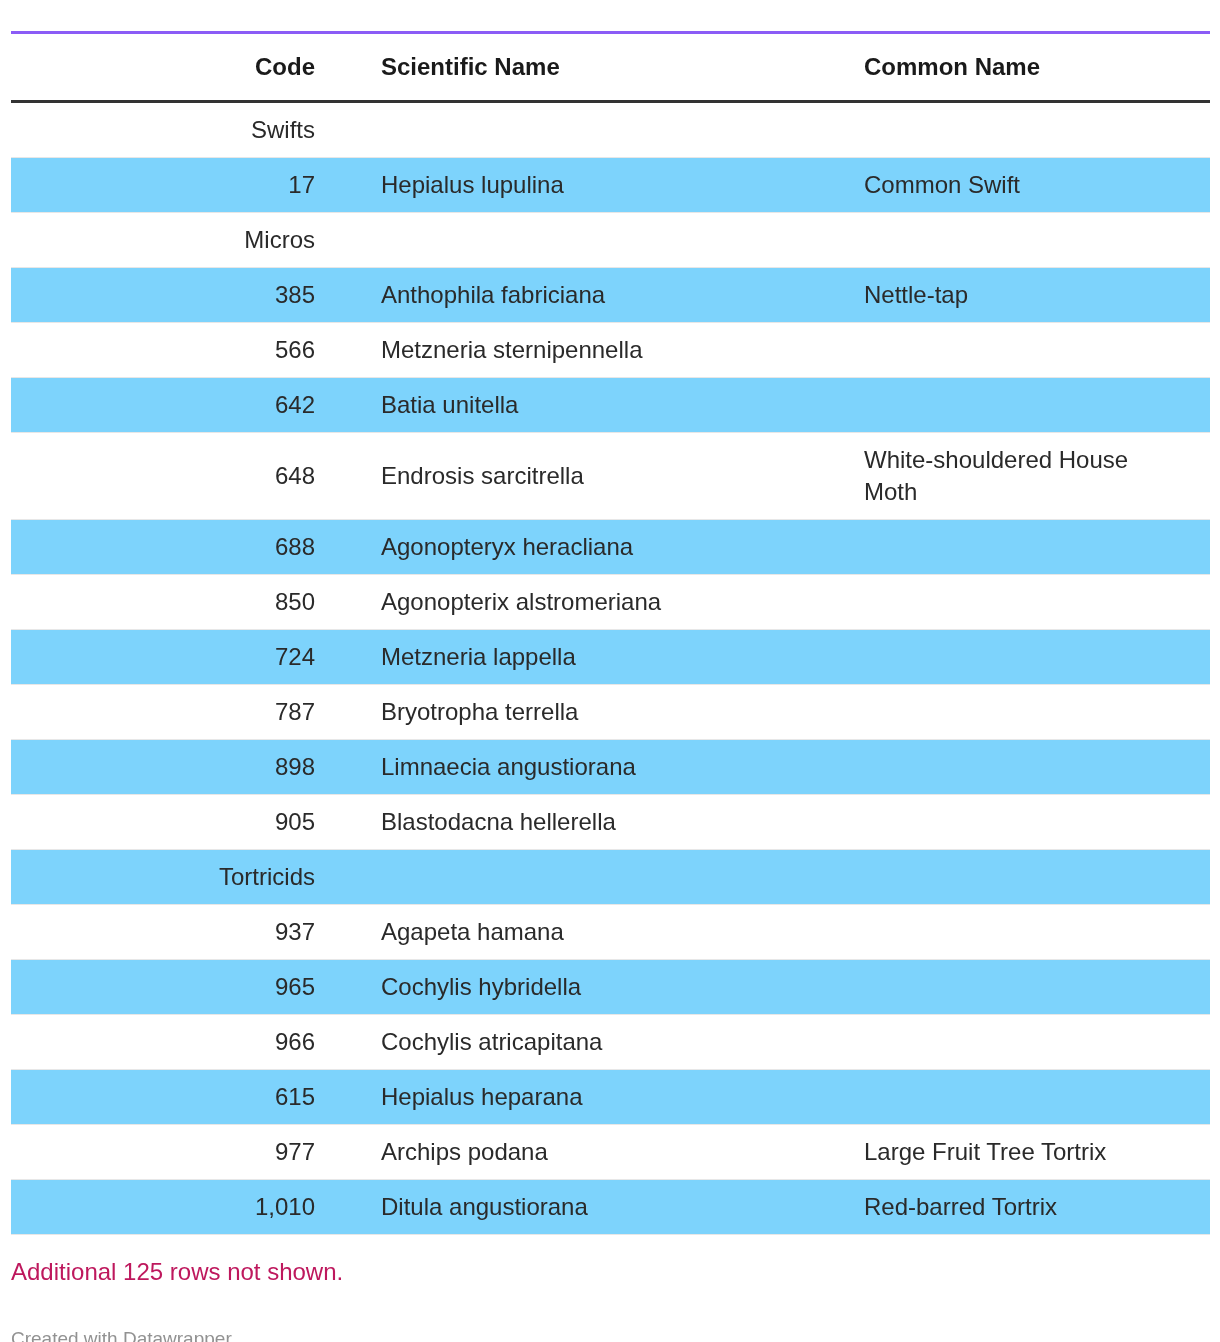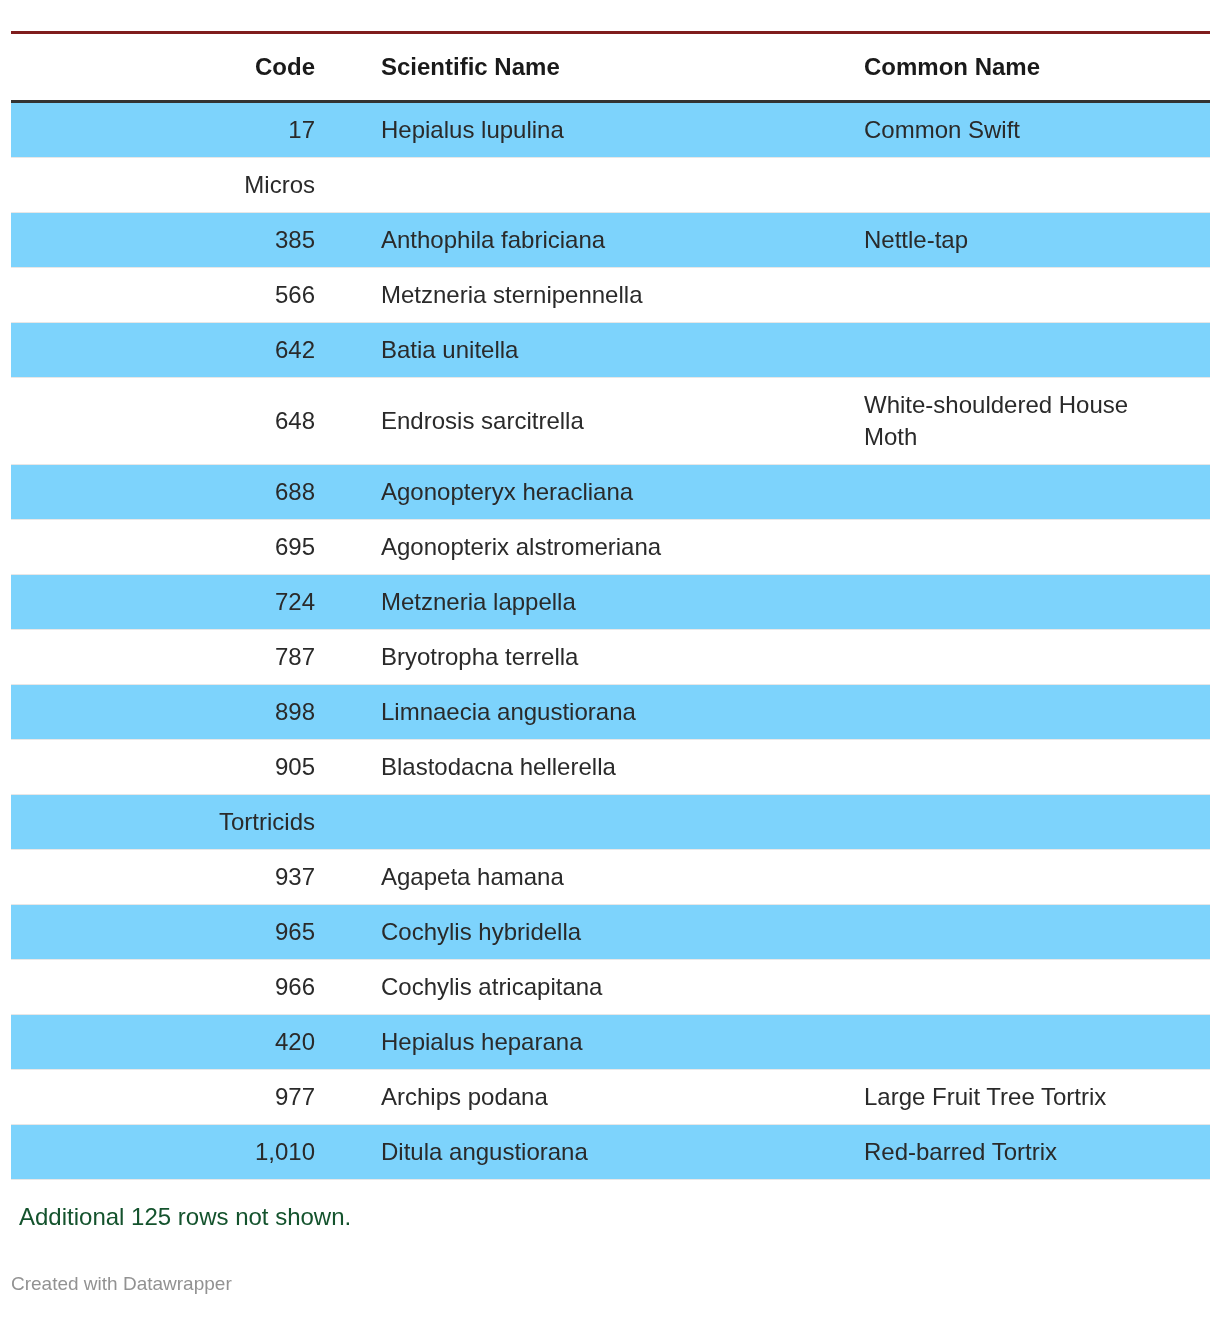--- a/index.html
+++ b/index.html
@@ -27,40 +27,40 @@
   col.c-code   { width: 370px; }
   col.c-sci    { width: 483px; }
   col.c-common { width: 346px; }
 
   thead th {
     font-weight: 700;
     text-align: left;
     color: #1a1a1a;
     padding: 17px 0;
     line-height: 32px;
-    border-top: 3px solid #7f1d1d;
+    border-top: 3px solid #8b5cf6;
     border-bottom: 3px solid #333333;
   }
   th.code { text-align: right; padding-right: 66px; }
 
   tbody tr { border-bottom: 1px solid #e7e7e7; }
   tbody tr.zebra { background: #7dd3fc; }
   tbody td {
     padding: 11px 0;
     line-height: 32px;
     vertical-align: middle;
   }
   td.code   { text-align: right; padding-right: 66px; }
   td.common { padding-right: 46px; }
 
   .note {
-    margin: 22px 0 0 8px;
+    margin: 22px 0 0 0;
     font-size: 24px;
     line-height: 30px;
-    color: #14532d;
+    color: #be185d;
   }
   .attribution {
     margin: 41px 0 0 0;
     font-size: 19px;
     line-height: 22px;
     color: #929292;
     text-decoration: none;
     display: inline-block;
   }
 </style>
@@ -76,20 +76,25 @@
       <col class="c-common">
     </colgroup>
     <thead>
       <tr>
         <th class="code">Code</th>
         <th>Scientific Name</th>
         <th>Common Name</th>
       </tr>
     </thead>
     <tbody id="table-body">
+        <tr class="group-row">
+          <td class="code">Swifts</td>
+          <td class="sci"></td>
+          <td class="common"></td>
+        </tr>
         <tr class="zebra data-row">
           <td class="code">17</td>
           <td class="sci">Hepialus lupulina</td>
           <td class="common">Common Swift</td>
         </tr>
         <tr class="group-row">
           <td class="code">Micros</td>
           <td class="sci"></td>
           <td class="common"></td>
         </tr>
@@ -112,21 +117,21 @@
           <td class="code">648</td>
           <td class="sci">Endrosis sarcitrella</td>
           <td class="common">White-shouldered House Moth</td>
         </tr>
         <tr class="zebra data-row">
           <td class="code">688</td>
           <td class="sci">Agonopteryx heracliana</td>
           <td class="common"></td>
         </tr>
         <tr class="data-row">
-          <td class="code">695</td>
+          <td class="code">850</td>
           <td class="sci">Agonopterix alstromeriana</td>
           <td class="common"></td>
         </tr>
         <tr class="zebra data-row">
           <td class="code">724</td>
           <td class="sci">Metzneria lappella</td>
           <td class="common"></td>
         </tr>
         <tr class="data-row">
           <td class="code">787</td>
@@ -157,21 +162,21 @@
           <td class="code">965</td>
           <td class="sci">Cochylis hybridella</td>
           <td class="common"></td>
         </tr>
         <tr class="data-row">
           <td class="code">966</td>
           <td class="sci">Cochylis atricapitana</td>
           <td class="common"></td>
         </tr>
         <tr class="zebra data-row">
-          <td class="code">420</td>
+          <td class="code">615</td>
           <td class="sci">Hepialus heparana</td>
           <td class="common"></td>
         </tr>
         <tr class="data-row">
           <td class="code">977</td>
           <td class="sci">Archips podana</td>
           <td class="common">Large Fruit Tree Tortrix</td>
         </tr>
         <tr class="zebra data-row">
           <td class="code">1,010</td>

